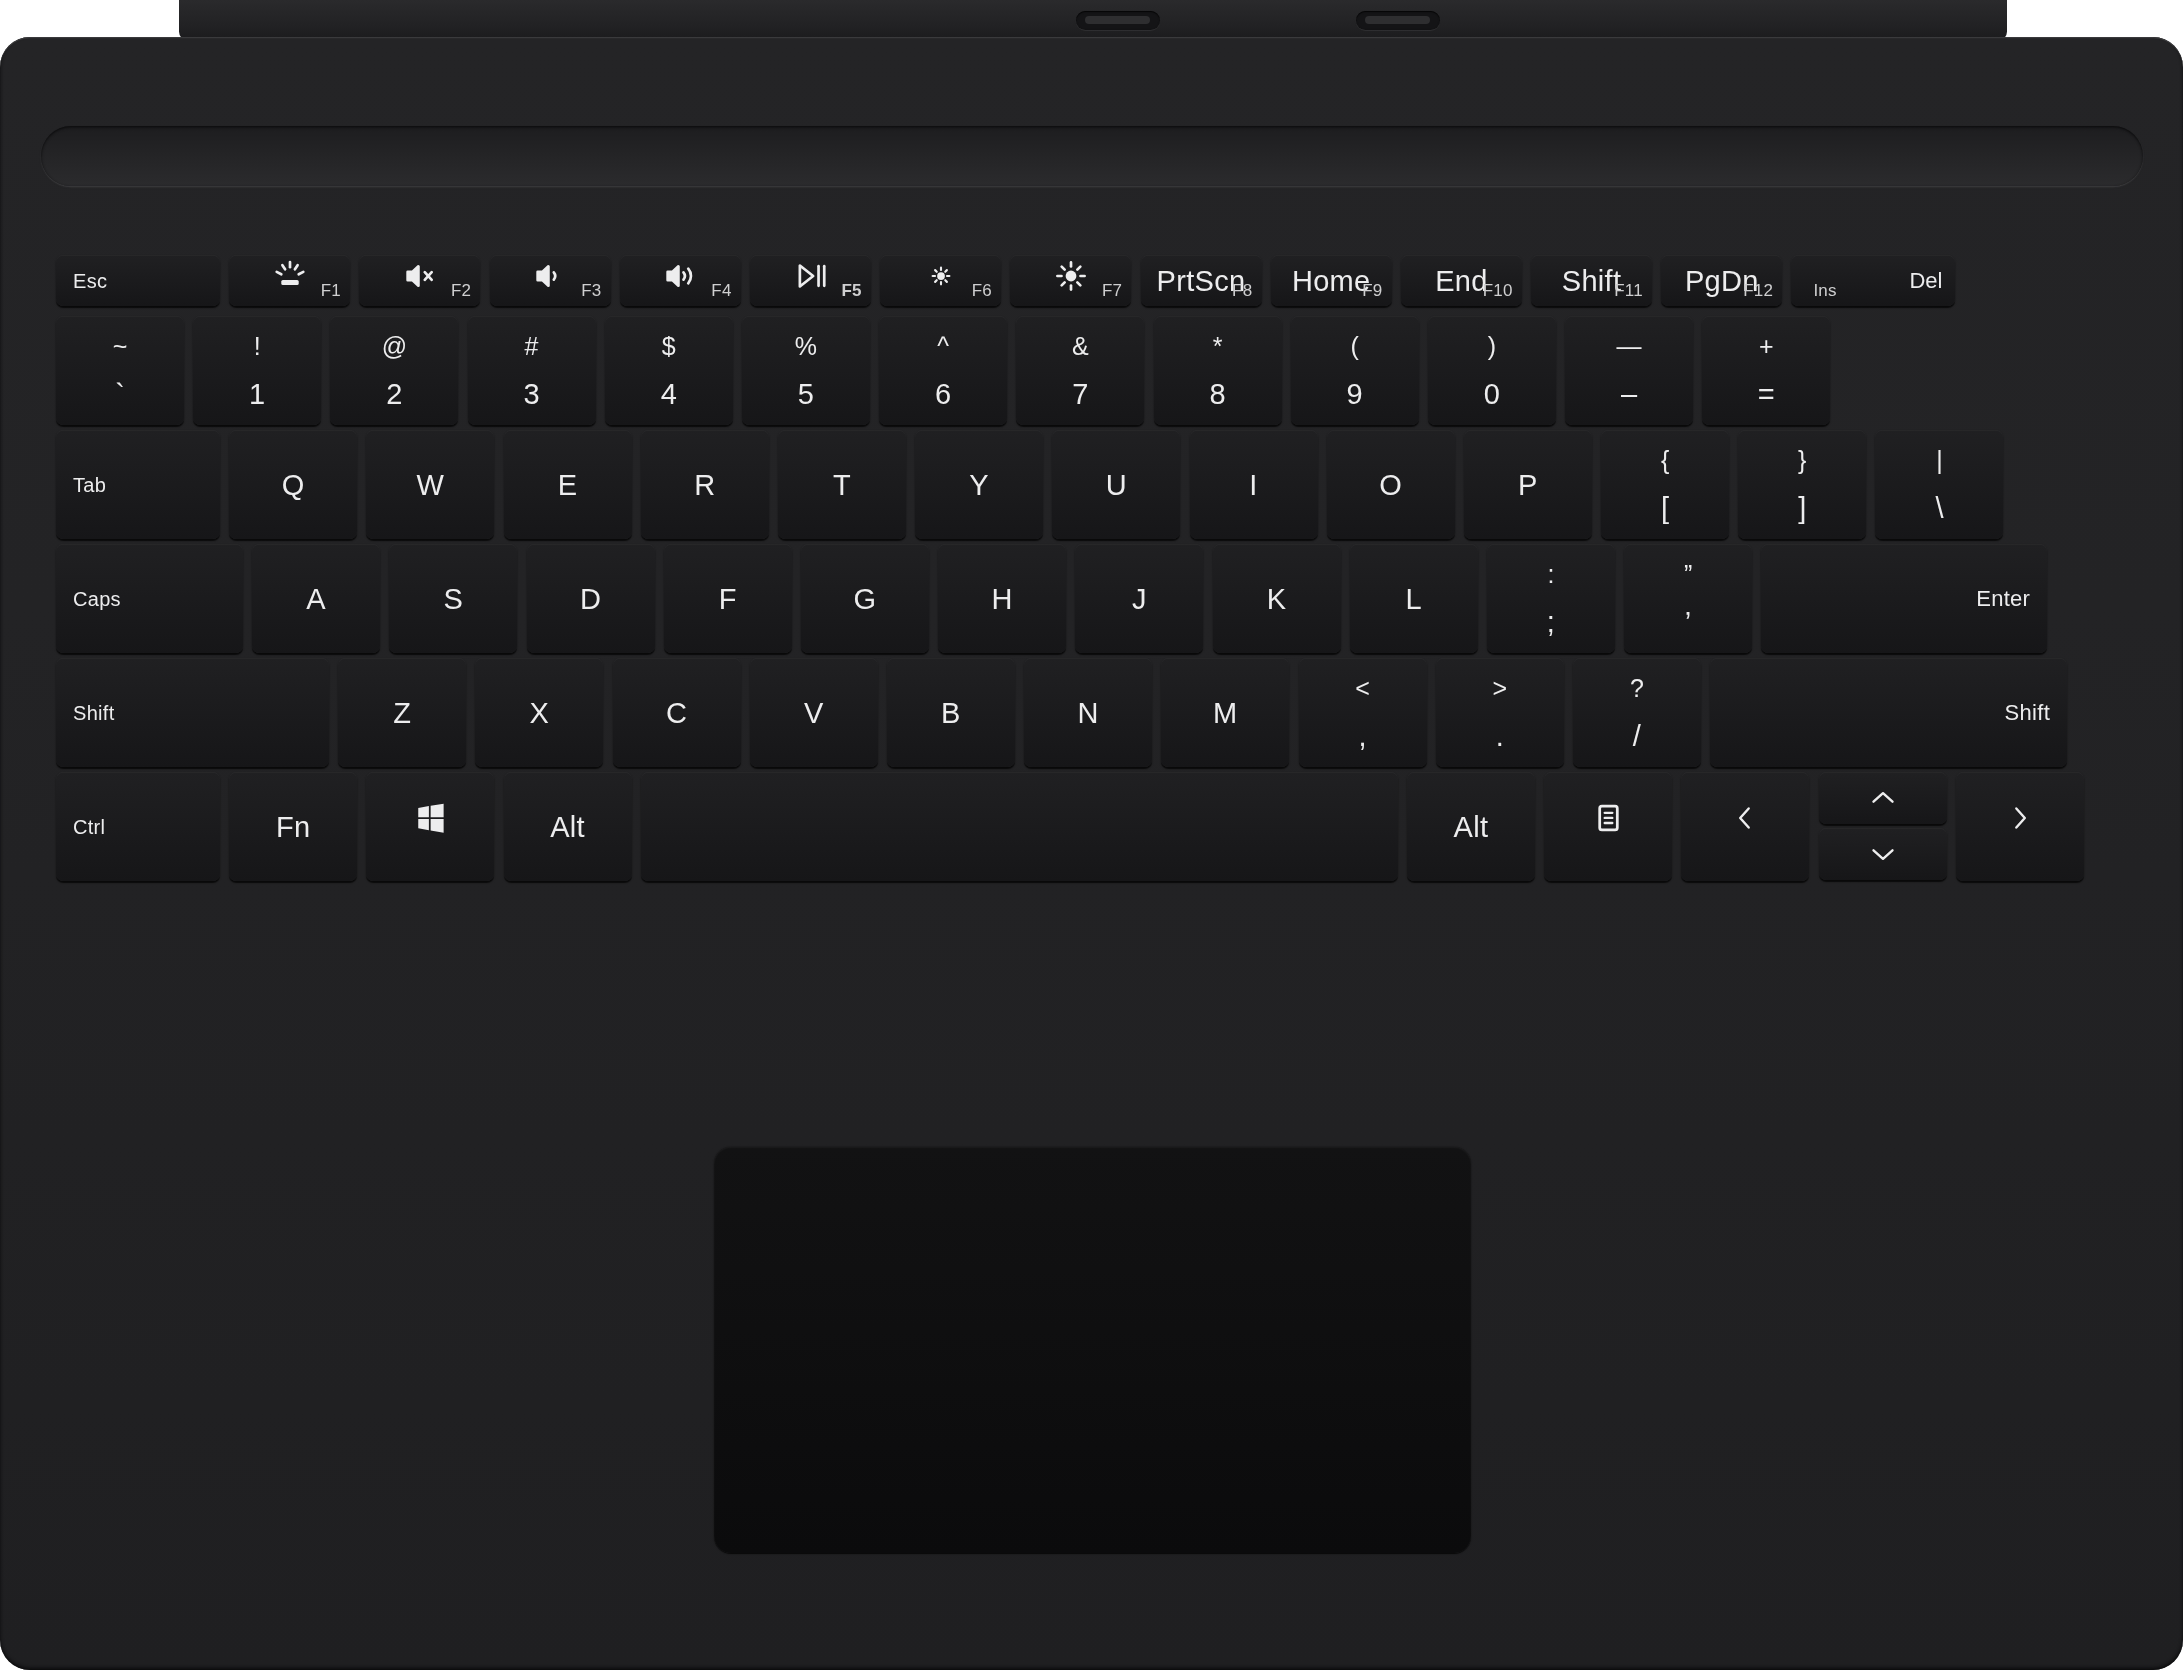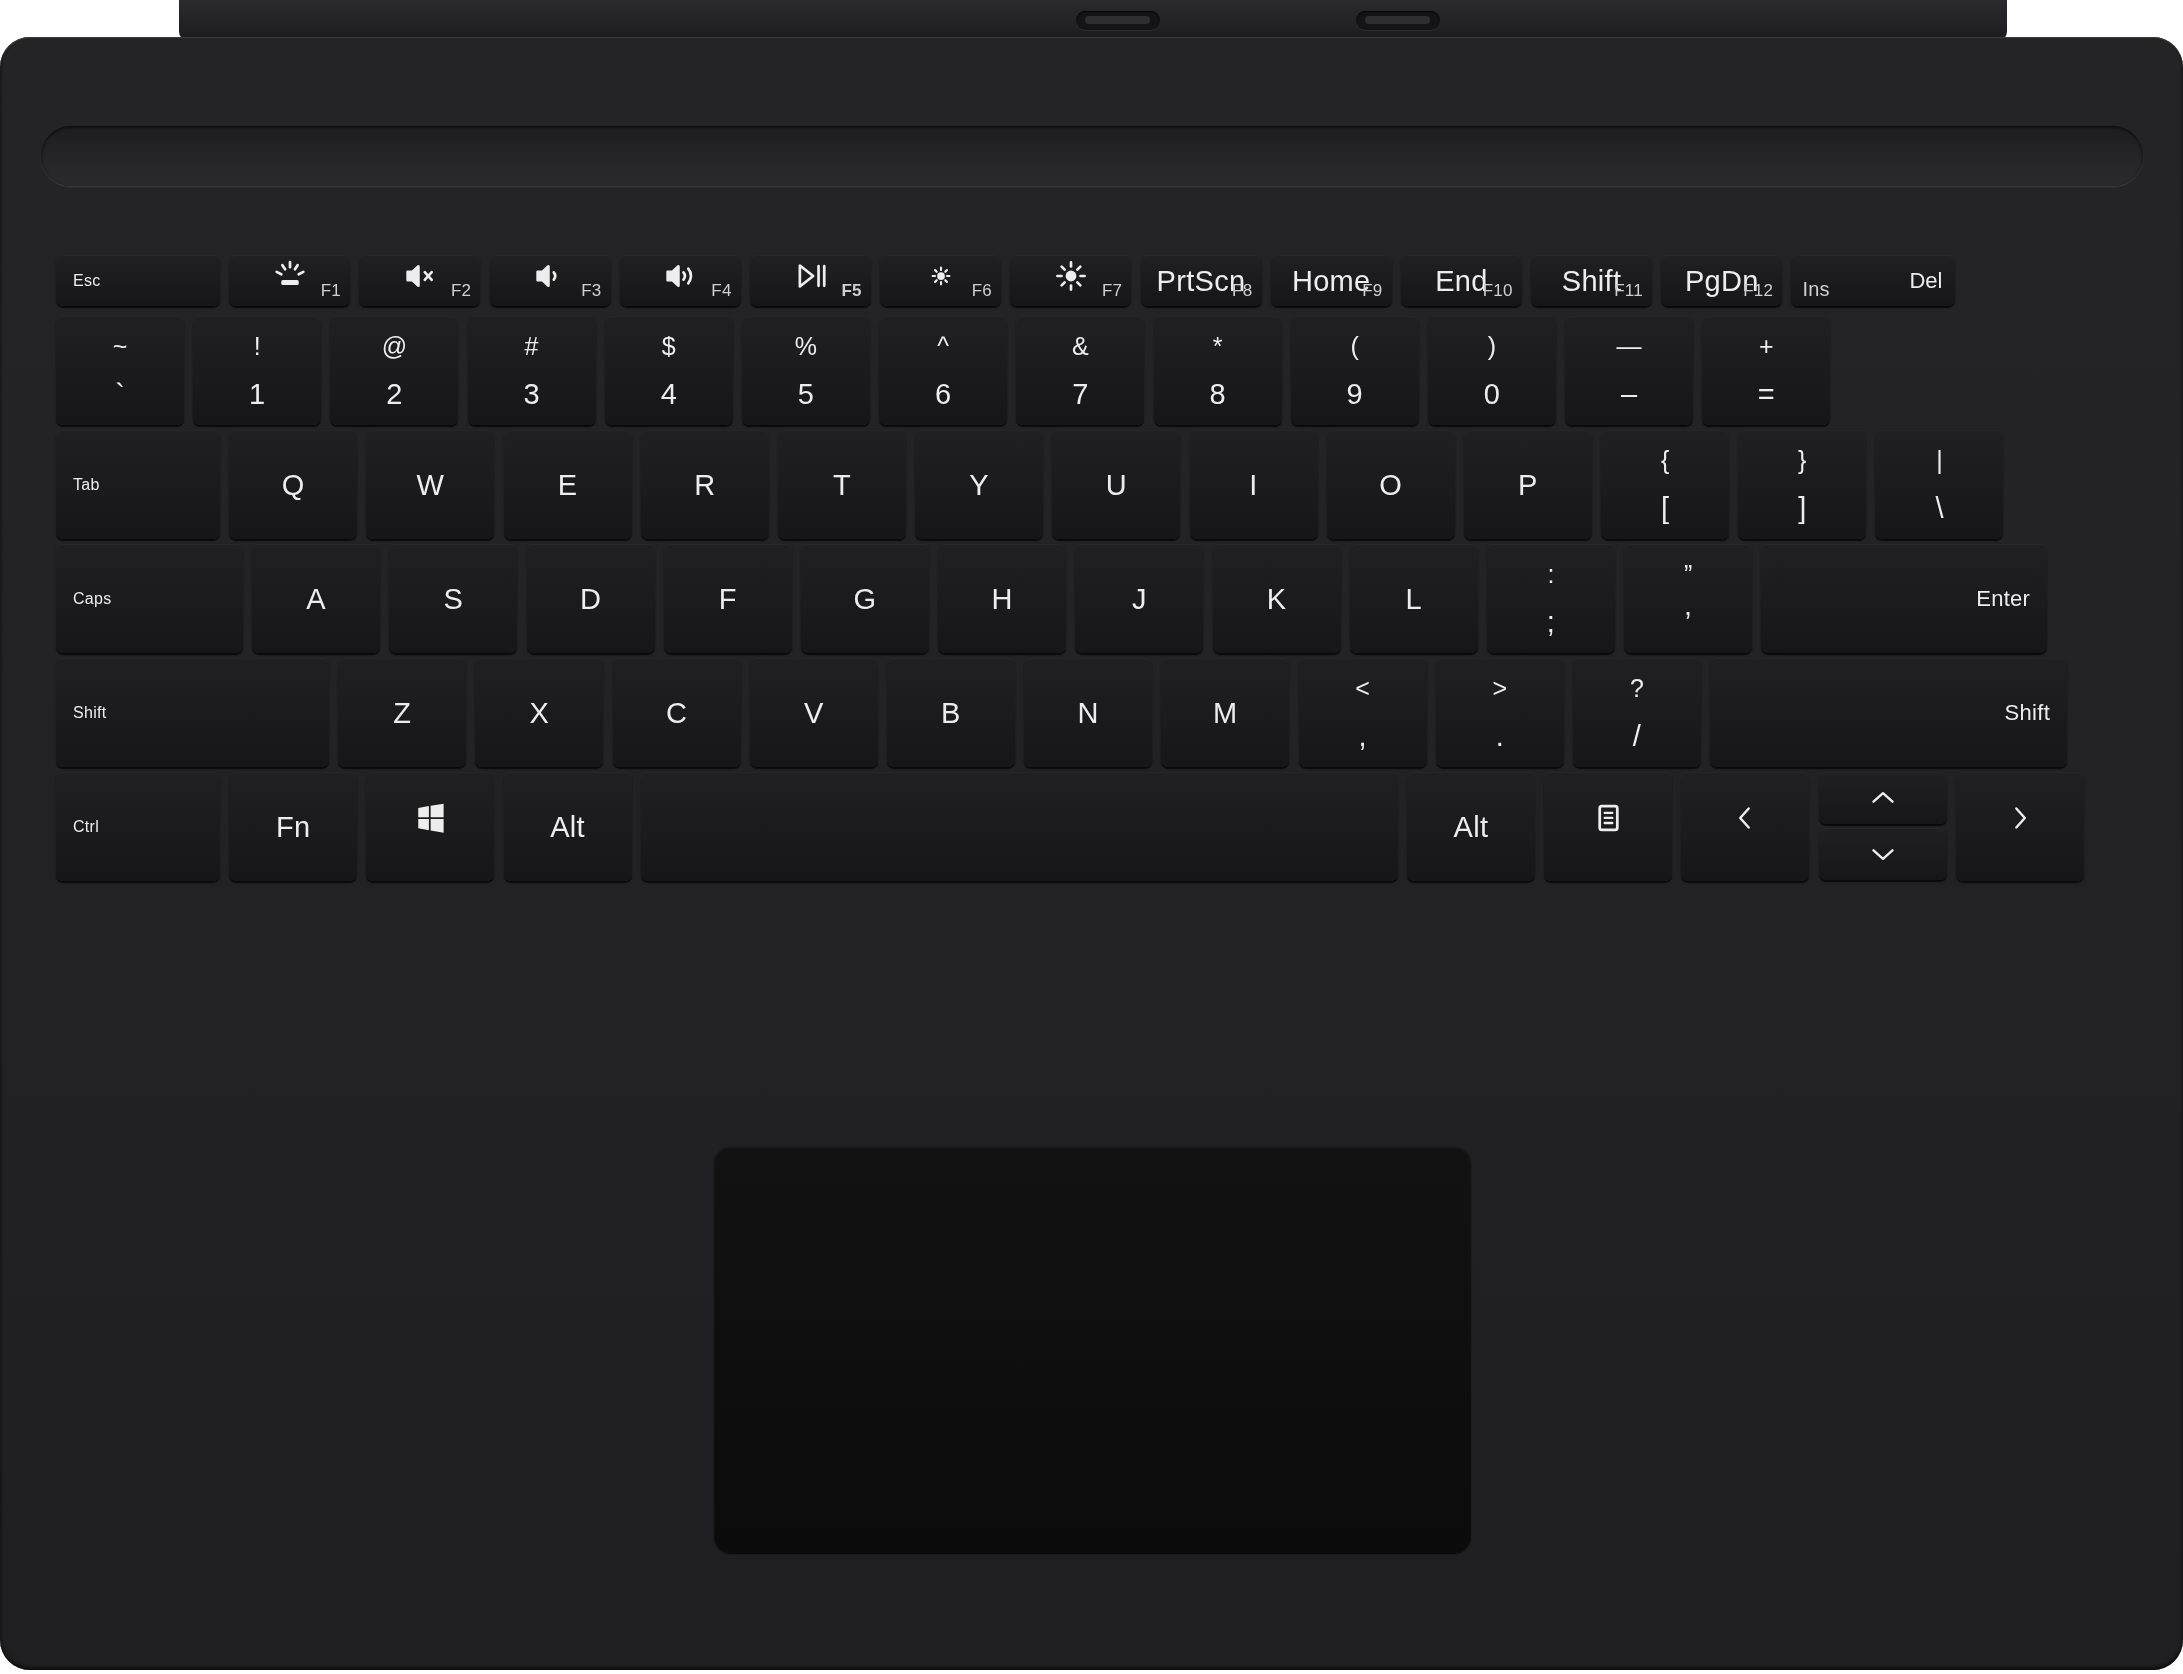--- a/index.html
+++ b/index.html
@@ -60,30 +60,30 @@
     color:#e9e9ea;
     box-sizing:border-box;
     flex:none;
     overflow:hidden;
   }
   .key .lbl{
     position:absolute;left:0;right:0;top:50%;transform:translateY(-50%);
     text-align:center;font-size:29px;line-height:1;font-weight:400;
     letter-spacing:0.3px;color:#ededee;
   }
-  .key.lt .lbl{text-align:left;left:17px;right:auto;font-size:16px;}
+  .key.lt .lbl{text-align:left;left:17px;right:auto;font-size:20px;}
   .key.rt .lbl{text-align:right;right:17px;left:auto;font-size:22px;}
 
   
   .key .up{position:absolute;left:0;right:0;top:18.3px;text-align:center;font-size:25px;line-height:1;color:#ededee;}
   .key .dn{position:absolute;left:0;right:0;bottom:15.7px;text-align:center;font-size:29px;line-height:1;color:#ededee;}
 
   
   .key .fn{position:absolute;right:9.2px;bottom:5.2px;font-size:17px;color:#cfcfd0;letter-spacing:0.2px;}
-  .key .fnl{position:absolute;left:11px;bottom:5.2px;font-size:20px;color:#cfcfd0;letter-spacing:0.2px;}
+  .key .fnl{position:absolute;left:22px;bottom:5.2px;font-size:17px;color:#cfcfd0;letter-spacing:0.2px;}
   .key .tr{position:absolute;right:13px;top:50%;transform:translateY(-50%);font-size:22px;color:#ededee;}
 
   .key .ico{
     position:absolute;left:0;right:0;top:50%;transform:translateY(-50%);
     text-align:center;line-height:1;
   }
   .key.fnkey .ico{top:42%;}
   .key .ico svg{display:inline-block;vertical-align:middle;}
 
   

